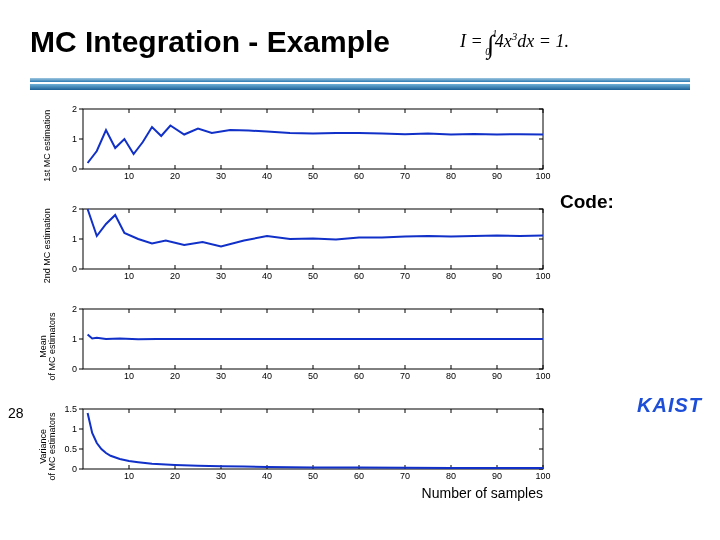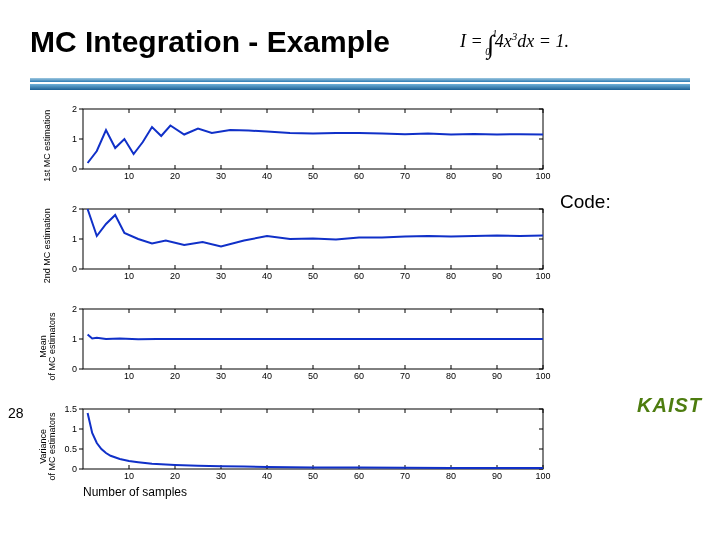--- a/index.html
+++ b/index.html
@@ -6,33 +6,33 @@
   .slide{position:relative;width:720px;height:427px}
   .title{position:absolute;left:30px;top:25px;font-size:30px;font-weight:bold}
   .eqn{position:absolute;left:460px;top:28px;font-family:"Times New Roman",Times,serif;font-size:18px;font-style:italic}
   .eqn .int{font-size:26px;vertical-align:-6px}
   .eqn .sup{font-size:10px;vertical-align:10px;margin-left:-2px}
   .eqn .sub{font-size:10px;vertical-align:-8px;margin-left:-12px}
   .eqn .fx sup{font-size:11px}
   .rule{position:absolute;left:30px;top:78px;width:660px;height:0}
   .rule .a{height:4px;background:linear-gradient(#9ec8e0,#2e7ab2)}
   .rule .b{height:6px;margin-top:2px;background:linear-gradient(#6fb0d8,#1d5f93)}
-  .codebox{position:absolute;left:560px;top:190px;font-size:19px;font-weight:normal;line-height:1.25}
+  .codebox{position:absolute;left:560px;top:190px;font-size:19px;font-weight:bold;line-height:1.25}
   .page{position:absolute;left:8px;bottom:6px;font-size:14px;font-weight:normal}
-  .kaist{position:absolute;right:18px;bottom:10px;font-size:20px;font-weight:bold;font-style:italic;letter-spacing:1px;color:#4d7c0f}
+  .kaist{position:absolute;right:18px;bottom:10px;font-size:20px;font-weight:bold;font-style:italic;letter-spacing:1px;color:#1d4ed8}
   .plots{position:absolute;left:25px;top:105px;width:530px;height:420px}
   .panel{position:relative;width:100%;height:96px;margin-bottom:4px}
   .panel svg{position:absolute;left:58px;top:0;width:460px;height:78px;overflow:visible}
   .axis{stroke:#000;stroke-width:1;fill:none}
   .series{stroke:#1030c8;stroke-width:2;fill:none}
   .tick text{font-size:9px;fill:#000;text-anchor:middle}
   .ytick text{font-size:9px;fill:#000;text-anchor:end}
   .ylab{position:absolute;left:-6px;top:2px;width:58px;height:78px;display:flex;align-items:center;justify-content:center}
   .ylab span{transform:rotate(-90deg);font-size:9px;line-height:1.05;text-align:center;white-space:pre}
-  .xlab{position:absolute;left:58px;top:80px;width:460px;text-align:left;font-size:12px}
+  .xlab{position:absolute;left:58px;top:80px;width:460px;text-align:right;font-size:14px}
 </style>
 </head>
 <body>
 
 <div class="slide">
   <div class="title">MC Integration - Example</div>
 
   <div class="eqn">
     <span>I</span>
     <span>=</span>

